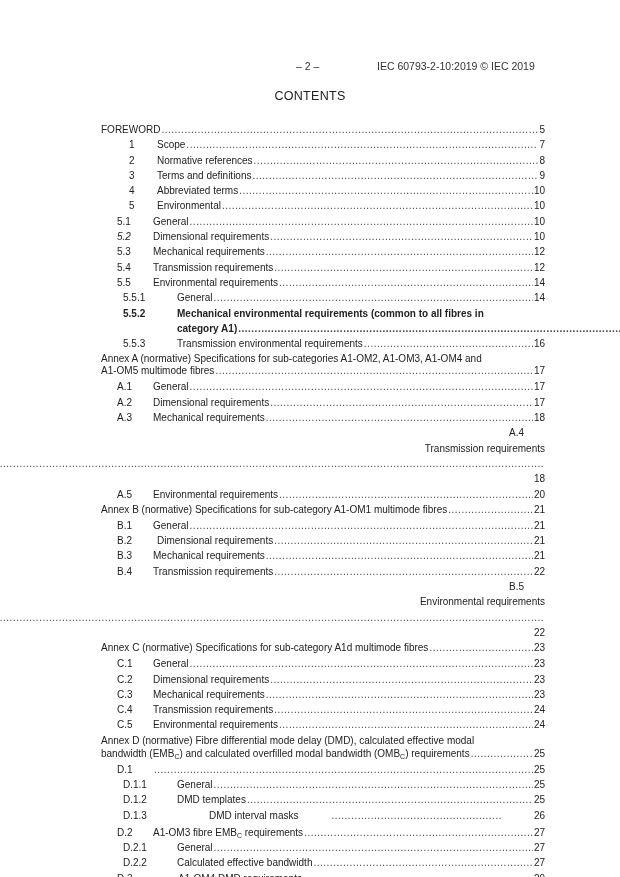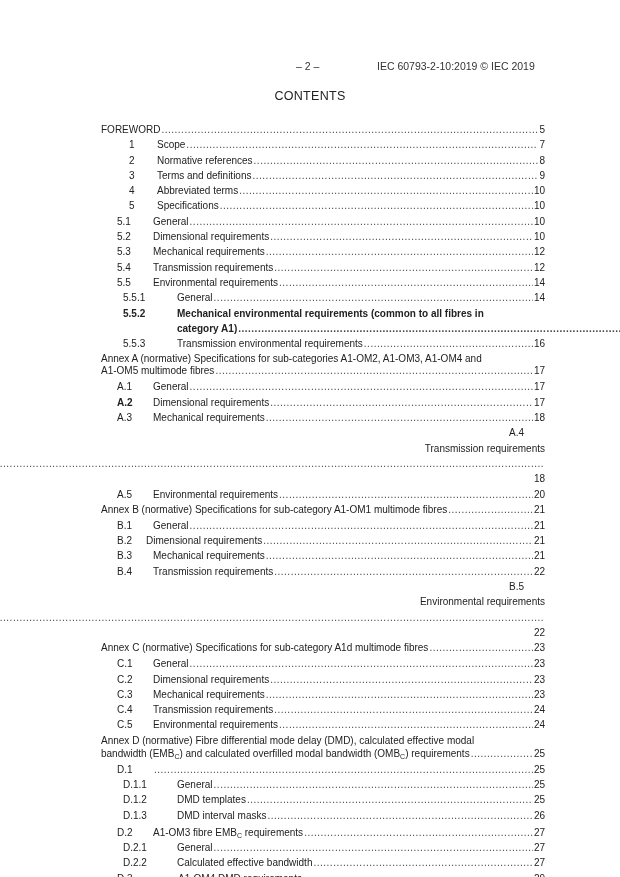--- a/index.html
+++ b/index.html
@@ -57,32 +57,32 @@
       <span class="pg">9</span>
     </div>
     <div class="row" style="margin-left: 0px; width: calc(100% + 0px);">
       <span class="num" style="width: 28px;">4</span>
       <span class="lbl">Abbreviated terms</span>
       <span class="dots"></span>
       <span class="pg">10</span>
     </div>
     <div class="row" style="margin-left: 0px; width: calc(100% + 0px);">
       <span class="num" style="width: 28px;">5</span>
-      <span class="lbl">Specifications</span>
+      <span class="lbl">Environmental</span>
       <span class="dots"></span>
       <span class="pg">10</span>
     </div>
     <div class="row" style="margin-left: -12px; width: calc(100% + 12px);">
       <span class="num" style="width: 36px;">5.1</span>
       <span class="lbl">General</span>
       <span class="dots"></span>
       <span class="pg">10</span>
     </div>
     <div class="row" style="margin-left: -12px; width: calc(100% + 12px);">
-      <span class="num" style="width: 36px;">5.2</span>
+      <span class="num" style="width: 36px; font-style: italic;">5.2</span>
       <span class="lbl">Dimensional requirements</span>
       <span class="dots"></span>
       <span class="pg">10</span>
     </div>
     <div class="row" style="margin-left: -12px; width: calc(100% + 12px);">
       <span class="num" style="width: 36px;">5.3</span>
       <span class="lbl">Mechanical requirements</span>
       <span class="dots"></span>
       <span class="pg">12</span>
     </div>
@@ -127,21 +127,21 @@
         <span class="pg">17</span>
       </div>
     </div>
     <div class="row" style="margin-left: -12px; width: calc(100% + 12px);">
       <span class="num" style="width: 36px;">A.1</span>
       <span class="lbl">General</span>
       <span class="dots"></span>
       <span class="pg">17</span>
     </div>
     <div class="row" style="margin-left: -12px; width: calc(100% + 12px);">
-      <span class="num" style="width: 36px; font-weight: bold;">A.2</span>
+      <span class="num" style="width: 36px;">A.2</span>
       <span class="lbl">Dimensional requirements</span>
       <span class="dots"></span>
       <span class="pg">17</span>
     </div>
     <div class="row" style="margin-left: -12px; width: calc(100% + 12px);">
       <span class="num" style="width: 36px;">A.3</span>
       <span class="lbl">Mechanical requirements</span>
       <span class="dots"></span>
       <span class="pg">18</span>
     </div>
@@ -164,21 +164,21 @@
         <span class="pg">21</span>
       </div>
     </div>
     <div class="row" style="margin-left: -12px; width: calc(100% + 12px);">
       <span class="num" style="width: 36px;">B.1</span>
       <span class="lbl">General</span>
       <span class="dots"></span>
       <span class="pg">21</span>
     </div>
     <div class="row" style="margin-left: -12px; width: calc(100% + 12px);">
-      <span class="num" style="width: 29px;">B.2</span>
+      <span class="num" style="width: 40px;">B.2</span>
       <span class="lbl">Dimensional requirements</span>
       <span class="dots"></span>
       <span class="pg">21</span>
     </div>
     <div class="row" style="margin-left: -12px; width: calc(100% + 12px);">
       <span class="num" style="width: 36px;">B.3</span>
       <span class="lbl">Mechanical requirements</span>
       <span class="dots"></span>
       <span class="pg">21</span>
     </div>
@@ -249,21 +249,21 @@
       <span class="lbl">General</span>
       <span class="dots"></span>
       <span class="pg">25</span>
     </div>
     <div class="row" style="margin-left: -6px; width: calc(100% + 6px);">
       <span class="num" style="width: 54px;">D.1.2</span>
       <span class="lbl">DMD templates</span>
       <span class="dots"></span>
       <span class="pg">25</span>
     </div>
-    <div class="row" style="margin-left: -6px; width: calc(100% + 6px);">
+    <div class="row" style="margin-left: -6px; width: calc(100% + 6px); gap: 32px;">
       <span class="num" style="width: 54px;">D.1.3</span>
       <span class="lbl">DMD interval masks</span>
       <span class="dots"></span>
       <span class="pg">26</span>
     </div>
     <div class="row" style="margin-left: -12px; margin-top: 2px; width: calc(100% + 12px);">
       <span class="num" style="width: 36px;">D.2</span>
       <span class="lbl"><span>A1-OM3 fibre EMB</span><sub>C</sub><span> requirements</span></span>
       <span class="dots"></span>
       <span class="pg">27</span>

